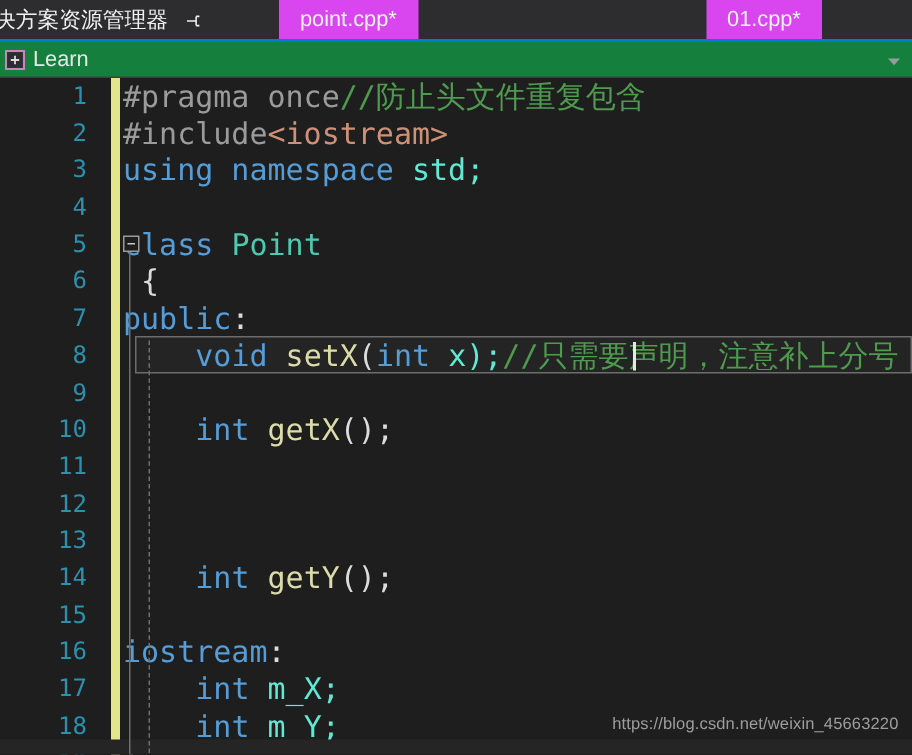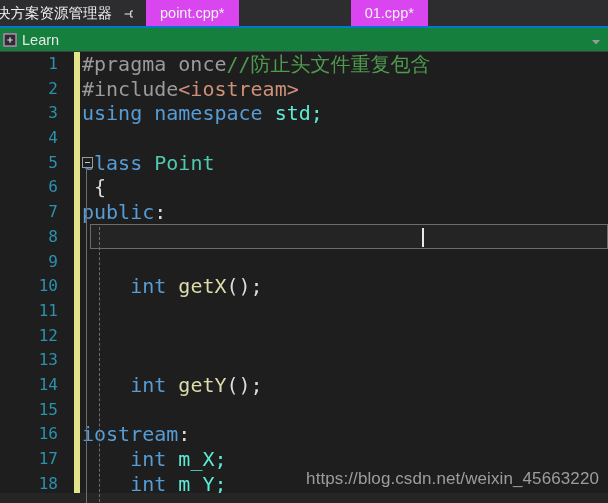--- a/index.html
+++ b/index.html
@@ -21,20 +21,21 @@
 
   
   .tabbar {
     position: relative;
     height: 28px;
     background: #2D2D30;
     display: flex;
     align-items: stretch;
     border-bottom: 2px solid #007ACC;
     overflow: hidden;
+    gap: 40px;
   }
 
   .tool-tab {
     display: flex;
     align-items: center;
     padding: 0 6px 0 0;
     color: #F1F1F1;
     font-size: 14.5px;
     white-space: nowrap;
     background: #2D2D30;
@@ -221,21 +222,21 @@
   .t-plain   { color: #5eead4; }
   .t-cmt     { color: #4E9A4E; }
   .t-punc    { color: #DCDCDC; }
 
   
   .watermark {
     position: absolute;
     right: 9px;
     bottom: 14px;
     color: #9D9D9D;
-    font-size: 17px;
+    font-size: 11px;
     font-family: "Liberation Sans", sans-serif;
     letter-spacing: 0.1px;
   }
 
   .bottom-strip {
     position: absolute;
     left: 0; right: 0; bottom: 0;
     height: 10px;
     background: #252526;
   }
@@ -299,21 +300,21 @@
     <div class="changebar" id="changebar" style="top: 0px; height: 469.3px;"></div>
     <div class="current-line-box" style="top: 171.9px;"></div>
       <div class="code-rows" id="code-rows">
         <div class="row"><div class="gutter">1</div><div class="codecell"><span class="t-pp">#pragma once</span><span class="t-cmt">//防止头文件重复包含</span></div></div>
         <div class="row"><div class="gutter">2</div><div class="codecell"><span class="t-pp">#include</span><span class="t-str">&lt;iostream&gt;</span></div></div>
         <div class="row"><div class="gutter">3</div><div class="codecell"><span class="t-key">using namespace</span><span class="t-plain"> std;</span></div></div>
         <div class="row"><div class="gutter">4</div><div class="codecell"></div></div>
         <div class="row"><div class="gutter">5</div><div class="codecell"><span class="t-key">class</span><span class="t-plain"> </span><span class="t-type">Point</span></div></div>
         <div class="row"><div class="gutter">6</div><div class="codecell"><span class="t-punc"> {</span></div></div>
         <div class="row"><div class="gutter">7</div><div class="codecell"><span class="t-key">public</span><span class="t-punc">:</span></div></div>
-        <div class="row"><div class="gutter">8</div></div>
+        <div class="row"><div class="gutter">8</div><div class="codecell"><span class="t-plain">    </span><span class="t-key">void</span><span class="t-plain"> </span><span class="t-fn">setX</span><span class="t-punc">(</span><span class="t-key">int</span><span class="t-plain"> x);</span><span class="t-cmt">//只需要声明，注意补上分号</span></div></div>
         <div class="row"><div class="gutter">9</div><div class="codecell"></div></div>
         <div class="row"><div class="gutter">10</div><div class="codecell"><span class="t-plain">    </span><span class="t-key">int</span><span class="t-plain"> </span><span class="t-fn">getX</span><span class="t-punc">();</span></div></div>
         <div class="row"><div class="gutter">11</div><div class="codecell"></div></div>
         <div class="row"><div class="gutter">12</div></div>
         <div class="row"><div class="gutter">13</div><div class="codecell"></div></div>
         <div class="row"><div class="gutter">14</div><div class="codecell"><span class="t-plain">    </span><span class="t-key">int</span><span class="t-plain"> </span><span class="t-fn">getY</span><span class="t-punc">();</span></div></div>
         <div class="row"><div class="gutter">15</div><div class="codecell"></div></div>
         <div class="row"><div class="gutter">16</div><div class="codecell"><span class="t-key">iostream</span><span class="t-punc">:</span></div></div>
         <div class="row"><div class="gutter">17</div><div class="codecell"><span class="t-plain">    </span><span class="t-key">int</span><span class="t-plain"> m_X;</span></div></div>
         <div class="row"><div class="gutter">18</div><div class="codecell"><span class="t-plain">    </span><span class="t-key">int</span><span class="t-plain"> m_Y;</span></div></div>

